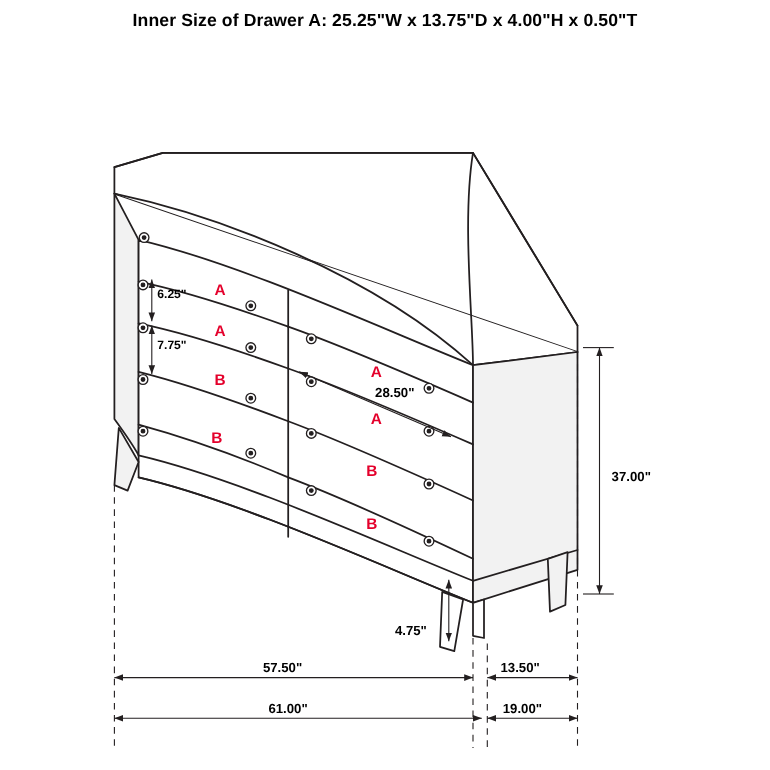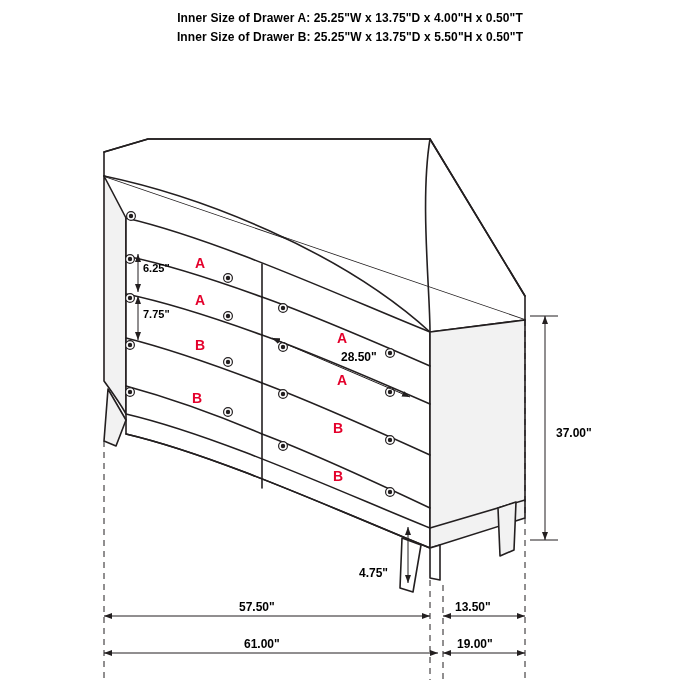--- a/index.html
+++ b/index.html
@@ -13,21 +13,21 @@
     height: 700px;
     background: #ffffff;
     font-family: "Liberation Sans", sans-serif;
     overflow: hidden;
   }
   .hdr {
     position: absolute;
     left: 0;
     width: 700px;
     text-align: center;
-    font-size: 12px;
+    font-size: 16px;
     font-weight: bold;
     color: #000000;
     letter-spacing: 0.1px;
   }
   #hdr1 { top: 11px; }
   #hdr2 { top: 30px; }
 
   svg.diagram {
     position: absolute;
     left: 0;
@@ -52,21 +52,20 @@
   .lbl.dimsm {
     font-size: 11px;
   }
 </style>
 </head>
 <body>
 
 <div id="root">
 
   <div class="hdr" id="hdr1">Inner Size of Drawer A: 25.25"W x 13.75"D x 4.00"H x 0.50"T</div>
-  <div class="hdr" id="hdr2">Inner Size of Drawer B: 25.25"W x 13.75"D x 5.50"H x 0.50"T</div>
 
   <svg class="diagram" viewBox="0 0 700 700">
     <defs>
       <marker id="arrHead" markerWidth="9" markerHeight="9" refX="8" refY="3" orient="auto" markerUnits="strokeWidth">
         <path d="M0,0 L8,3 L0,6 z" fill="#231f20"></path>
       </marker>
       <marker id="arrTail" markerWidth="9" markerHeight="9" refX="1" refY="3" orient="auto" markerUnits="strokeWidth">
         <path d="M9,0 L1,3 L9,6 z" fill="#231f20"></path>
       </marker>
     </defs>

